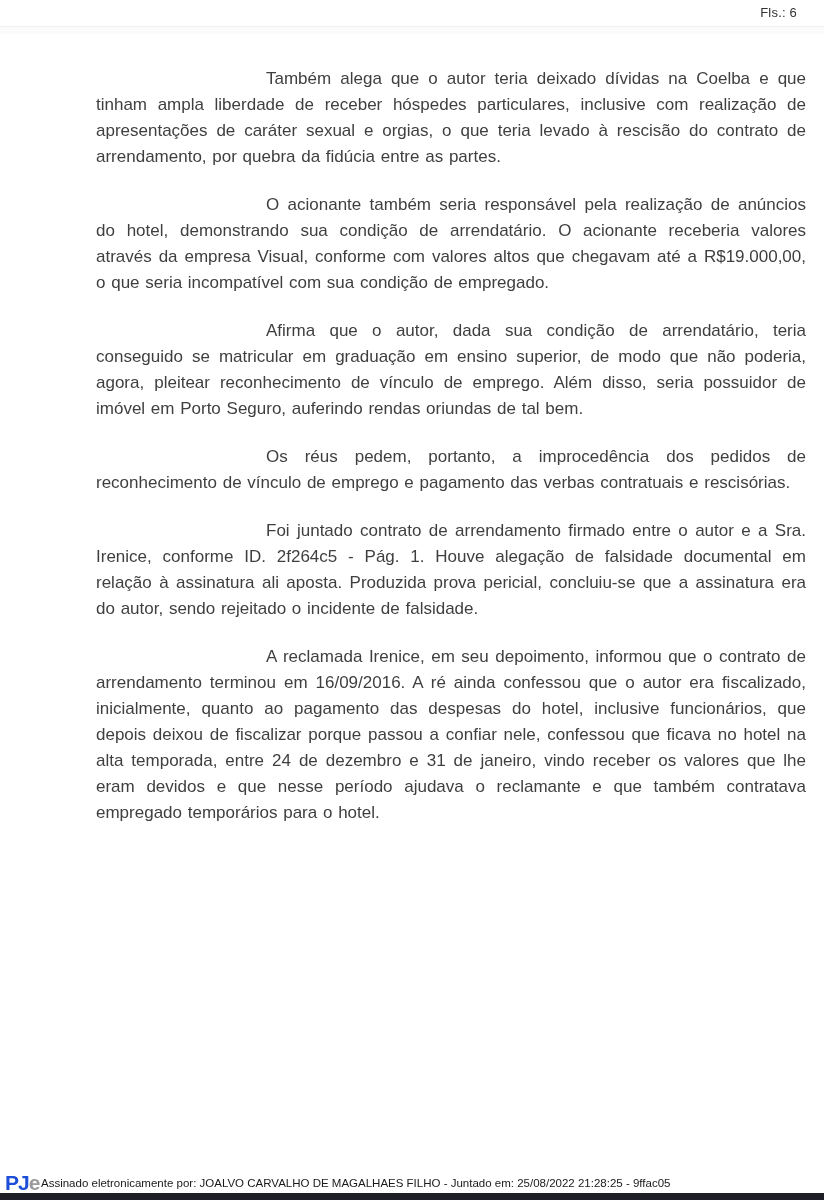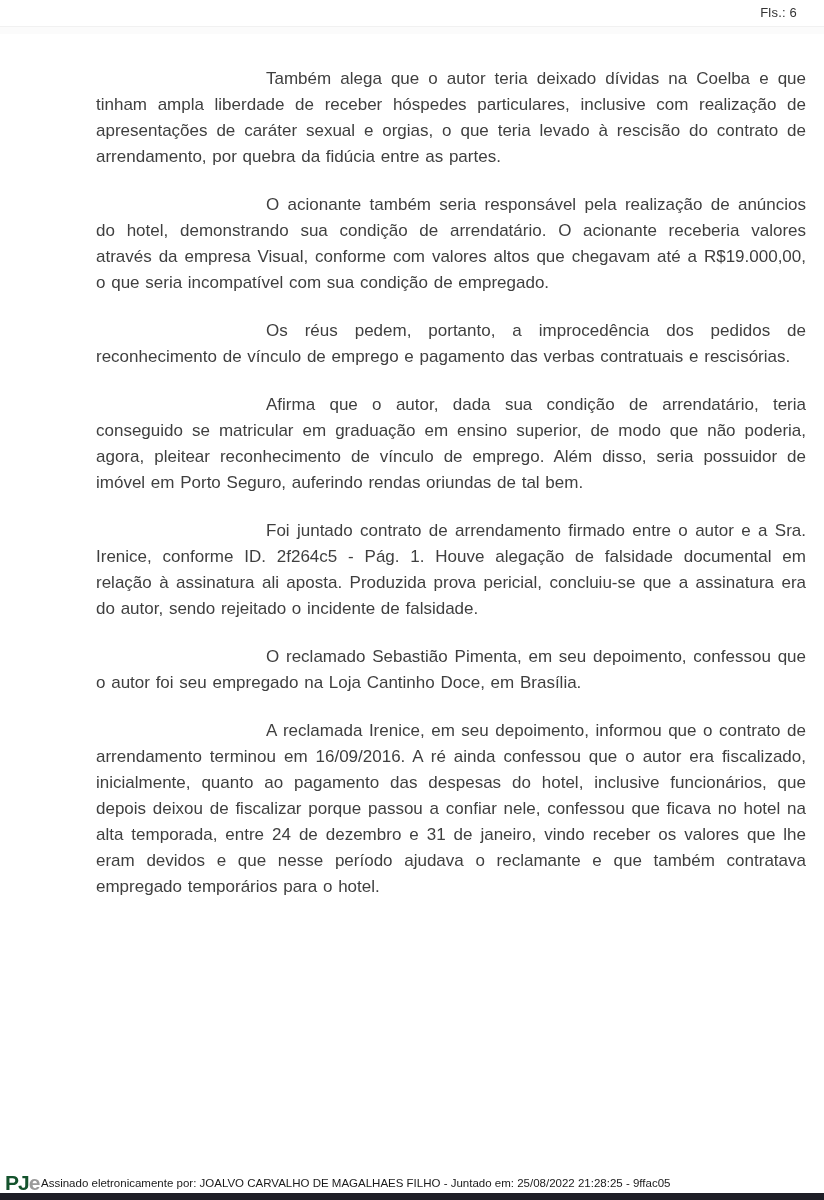--- a/index.html
+++ b/index.html
@@ -57,21 +57,21 @@
   .pje-logo {
     position: absolute;
     left: 5px;
     bottom: 0px;
     font-weight: 800;
     font-size: 21px;
     line-height: 21px;
     letter-spacing: -1px;
     user-select: none;
   }
-  .pje-logo .pj { color: #14532d; }
+  .pje-logo .pj { color: #1d4ed8; }
   .pje-logo .e  { color: #9a9a9a; }
   .signature {
     position: absolute;
     left: 41px;
     bottom: 4px;
     font-size: 11.5px;
     color: #1a1a1a;
     white-space: nowrap;
   }
   .bottom-bar {
@@ -88,24 +88,23 @@
 
 <div class="page">
 
   <div class="fls">Fls.: 6</div>
 
   <div class="top-divider"></div>
 
   <div class="doc-body">
     <p>Também alega que o autor teria deixado dívidas na Coelba e que tinham ampla liberdade de receber hóspedes particulares, inclusive com realização de apresentações de caráter sexual e orgias, o que teria levado à rescisão do contrato de arrendamento, por quebra da fidúcia entre as partes.</p>
     <p>O acionante também seria responsável pela realização de anúncios do hotel, demonstrando sua condição de arrendatário. O acionante receberia valores através da empresa Visual, conforme com valores altos que chegavam até a R$19.000,00, o que seria incompatível com sua condição de empregado.</p>
+    <p>Afirma que o autor, dada sua condição de arrendatário, teria conseguido se matricular em graduação em ensino superior, de modo que não poderia, agora, pleitear reconhecimento de vínculo de emprego. Além disso, seria possuidor de imóvel em Porto Seguro, auferindo rendas oriundas de tal bem.</p>
     <p>Os réus pedem, portanto, a improcedência dos pedidos de reconhecimento de vínculo de emprego e pagamento das verbas contratuais e rescisórias.</p>
-    <p>Afirma que o autor, dada sua condição de arrendatário, teria conseguido se matricular em graduação em ensino superior, de modo que não poderia, agora, pleitear reconhecimento de vínculo de emprego. Além disso, seria possuidor de imóvel em Porto Seguro, auferindo rendas oriundas de tal bem.</p>
     <p>Foi juntado contrato de arrendamento firmado entre o autor e a Sra. Irenice, conforme ID. 2f264c5 - Pág. 1. Houve alegação de falsidade documental em relação à assinatura ali aposta. Produzida prova pericial, concluiu-se que a assinatura era do autor, sendo rejeitado o incidente de falsidade.</p>
-    <p>O reclamado Sebastião Pimenta, em seu depoimento, confessou que o autor foi seu empregado na Loja Cantinho Doce, em Brasília.</p>
     <p>A reclamada Irenice, em seu depoimento, informou que o contrato de arrendamento terminou em 16/09/2016. A ré ainda confessou que o autor era fiscalizado, inicialmente, quanto ao pagamento das despesas do hotel, inclusive funcionários, que depois deixou de fiscalizar porque passou a confiar nele, confessou que ficava no hotel na alta temporada, entre 24 de dezembro e 31 de janeiro, vindo receber os valores que lhe eram devidos e que nesse período ajudava o reclamante e que também contratava empregado temporários para o hotel.</p>
   </div>
 
   <div class="footer">
     <div class="pje-logo">
       <span class="pj">PJ</span><span class="e">e</span>
     </div>
     <div class="signature">Assinado eletronicamente por: JOALVO CARVALHO DE MAGALHAES FILHO - Juntado em: 25/08/2022 21:28:25 - 9ffac05</div>
   </div>
 

